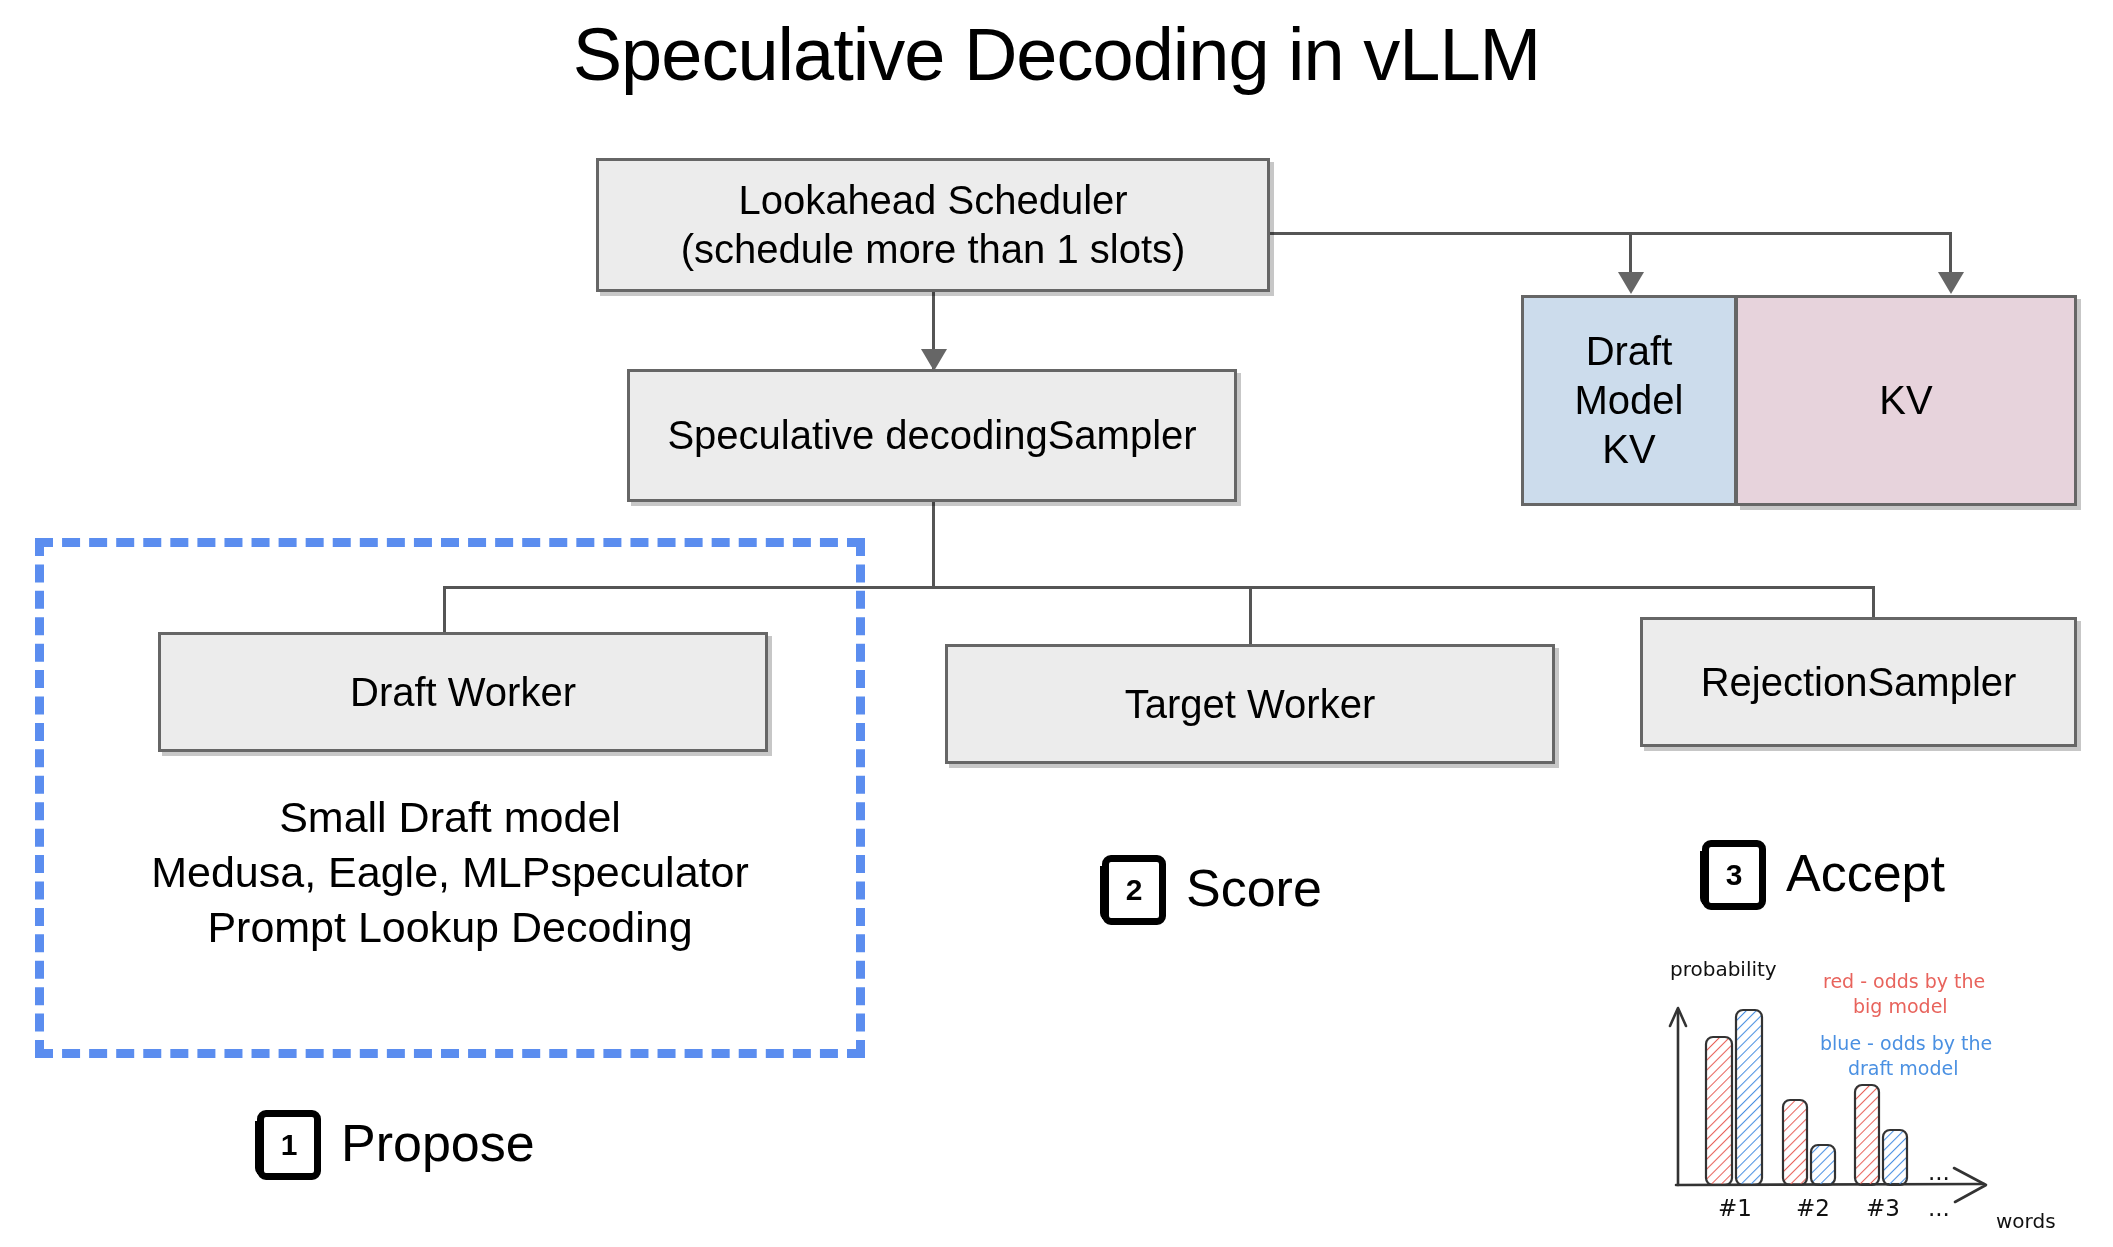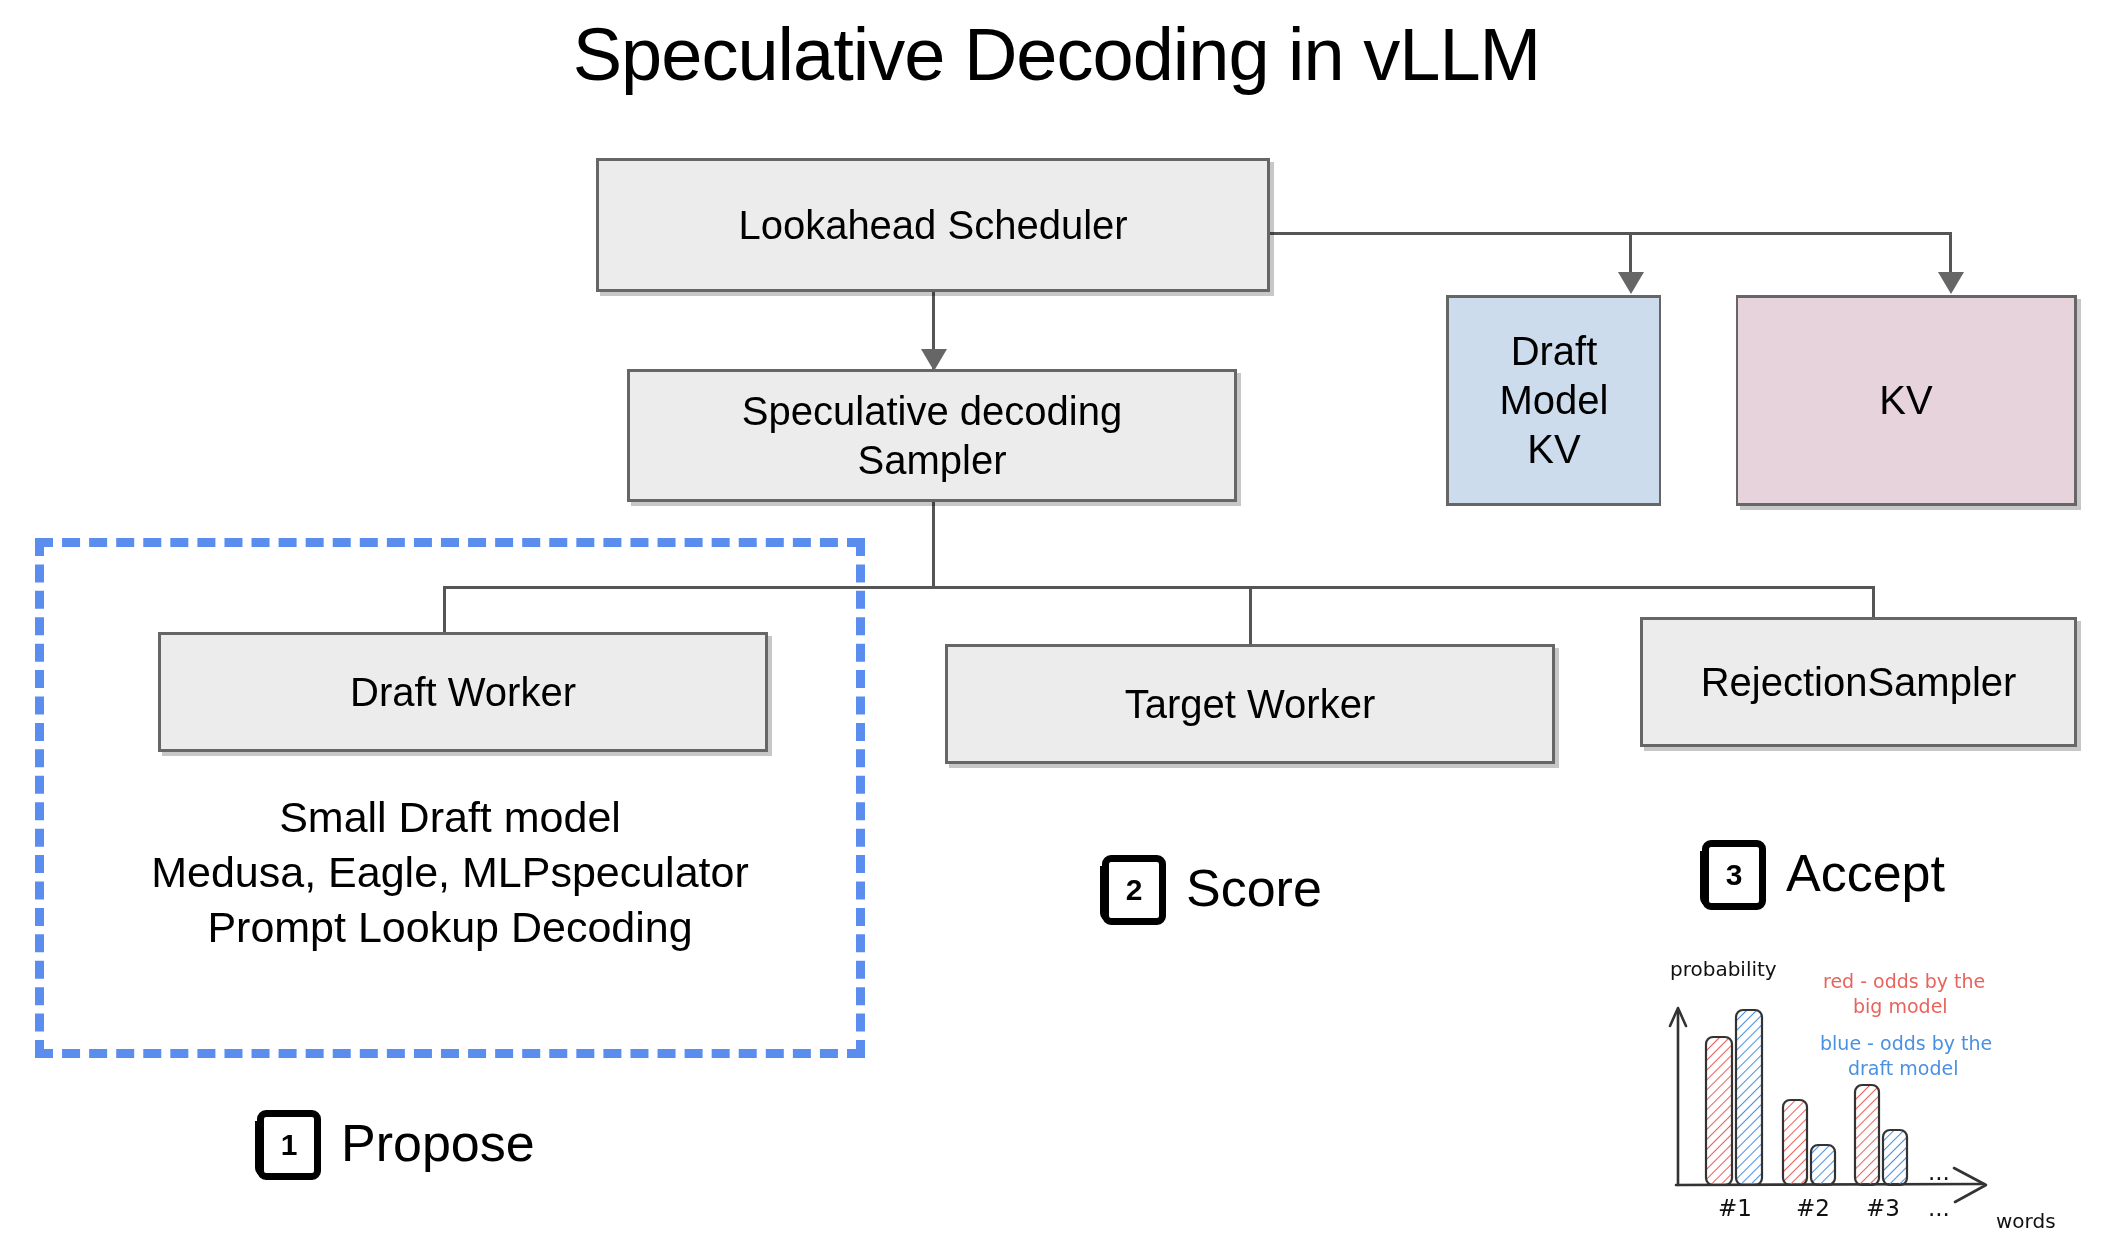--- a/index.html
+++ b/index.html
@@ -91,28 +91,29 @@
   <div class="arrowhead" style="left:432px;top:650px;"></div>
 
   <div class="ln lnv" style="left:1249px;top:586px;height:82px;"></div>
   <div class="arrowhead" style="left:1238px;top:650px;"></div>
 
   <div class="ln lnv" style="left:1872px;top:586px;height:62px;"></div>
   <div class="arrowhead" style="left:1861px;top:630px;"></div>
 
   <div class="node" style="left:596px;top:158px;width:674px;height:134px;flex-direction:column;">
     <span>Lookahead Scheduler</span>
-  </div>
-
-  <div class="node" style="left:627px;top:369px;width:610px;height:133px;flex-direction:column;">
+    <span>(schedule more than 1 slots)</span>
+  </div>
+
+  <div class="node" style="left:627px;top:369px;width:610px;height:133px;flex-direction:row;">
     <span>Speculative decoding</span>
     <span>Sampler</span>
   </div>
 
-  <div class="node kvblue" style="left:1446px;top:295px;width:215px;height:211px;flex-direction:column;">
+  <div class="node kvblue" style="left:1521px;top:295px;width:215px;height:211px;flex-direction:column;">
     <span>Draft</span>
     <span>Model</span>
     <span>KV</span>
   </div>
 
   <div class="node kvpink" style="left:1736px;top:295px;width:341px;height:211px;flex-direction:column;">
     <span>KV</span>
   </div>
 
   <div class="node" style="left:141px;top:632px;width:610px;height:120px;margin-left:17px;">

